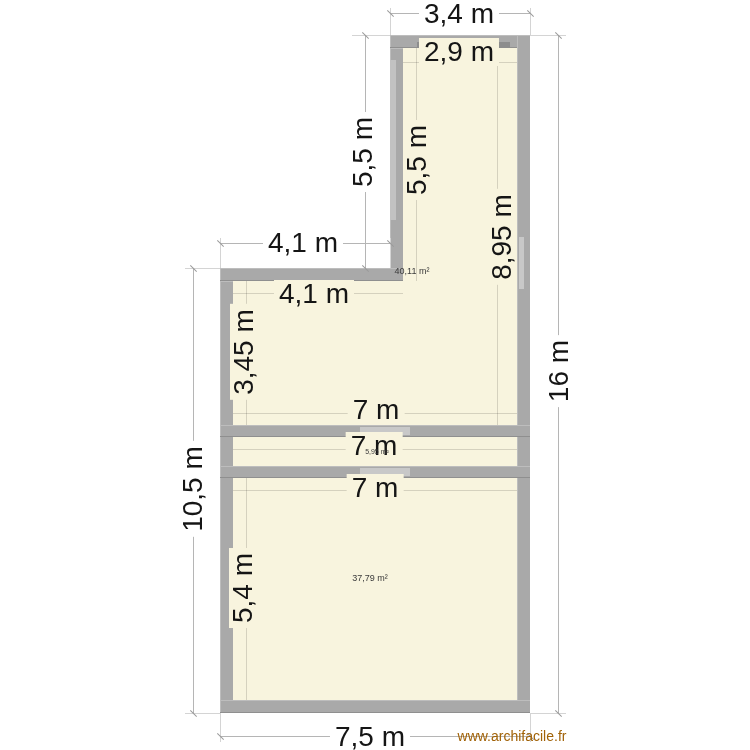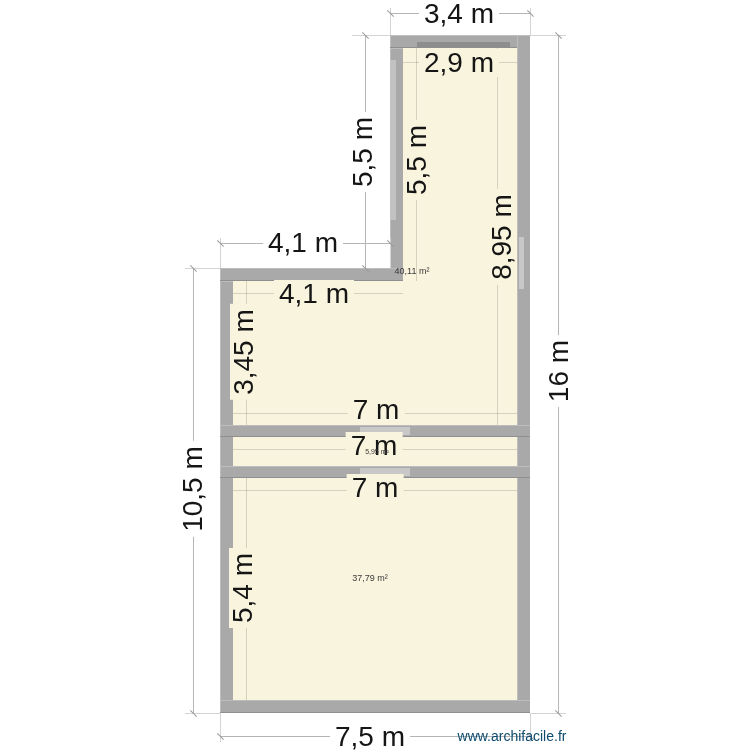--- a/index.html
+++ b/index.html
@@ -67,21 +67,21 @@
   .tick{width:9px;height:1px;background:#9a9a9a;transform:rotate(45deg);}
   
   .dim{
     font-size:28px;color:#151515;white-space:nowrap;line-height:1;
     transform:translate(-50%,-50%);padding:0 5px;z-index:6;
   }
   .dim.rot{transform:translate(-50%,-50%) rotate(-90deg);}
   .bg-white{background:#ffffff;}
   .bg-floor{background:#f8f4de;}
   .t-34{left:459px;top:14px;}
-  .t-29{left:459px;top:63px;}
+  .t-29{left:459px;top:52px;}
   .t-55o{left:363px;top:152px;}
   .t-55i{left:417px;top:160px;}
   .t-895{left:502px;top:237px;}
   .t-16{left:559px;top:371px;}
   .t-41o{left:303px;top:243px;}
   .t-41i{left:314px;top:294px;}
   .t-345{left:244px;top:352px;}
   .t-7a{left:376px;top:410px;}
   .t-7b{left:374px;top:446px;}
   .t-7c{left:375px;top:488px;}
@@ -90,21 +90,21 @@
   .t-75{left:370px;top:737px;}
   .area{
     font-size:9px;color:#3a3a3a;white-space:nowrap;line-height:1;
     transform:translate(-50%,-50%);z-index:7;
   }
   .a-upper{left:412px;top:271px;}
   .a-strip{left:377px;top:451px;font-size:7px;}
   .a-lower{left:370px;top:578px;}
   .watermark{
     left:512px;top:736px;transform:translate(-50%,-50%);
-    font-size:14px;color:#0c4a6e;white-space:nowrap;z-index:6;
+    font-size:14px;color:#a16207;white-space:nowrap;z-index:6;
   }
 </style>
 </head>
 <body>
 
 <div class="abs" style="left:0;top:0;width:750px;height:750px;">
 
   <div class="abs floor floor-narrow"></div>
   <div class="abs floor floor-wide"></div>
   <div class="abs floor floor-strip"></div>

